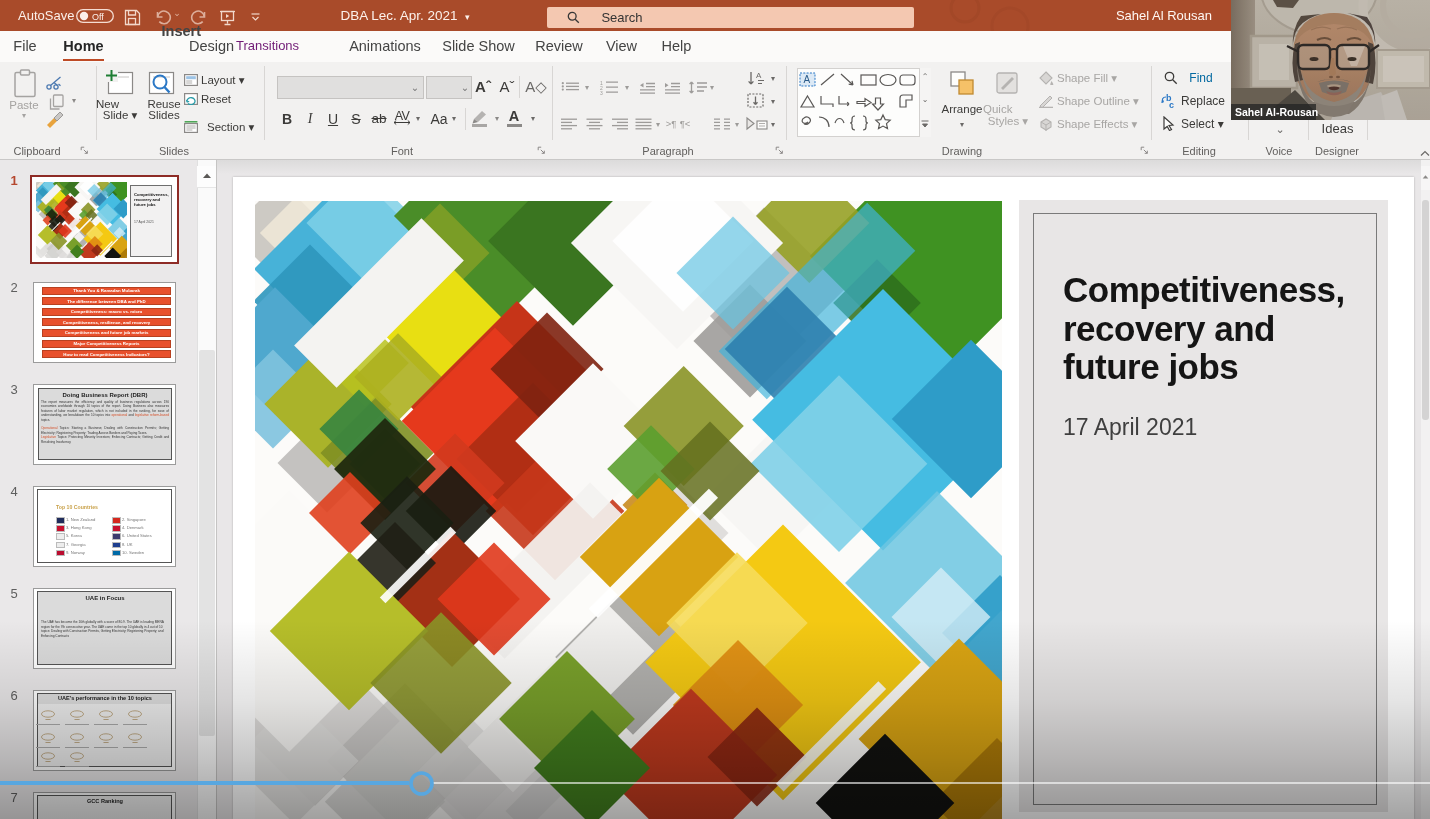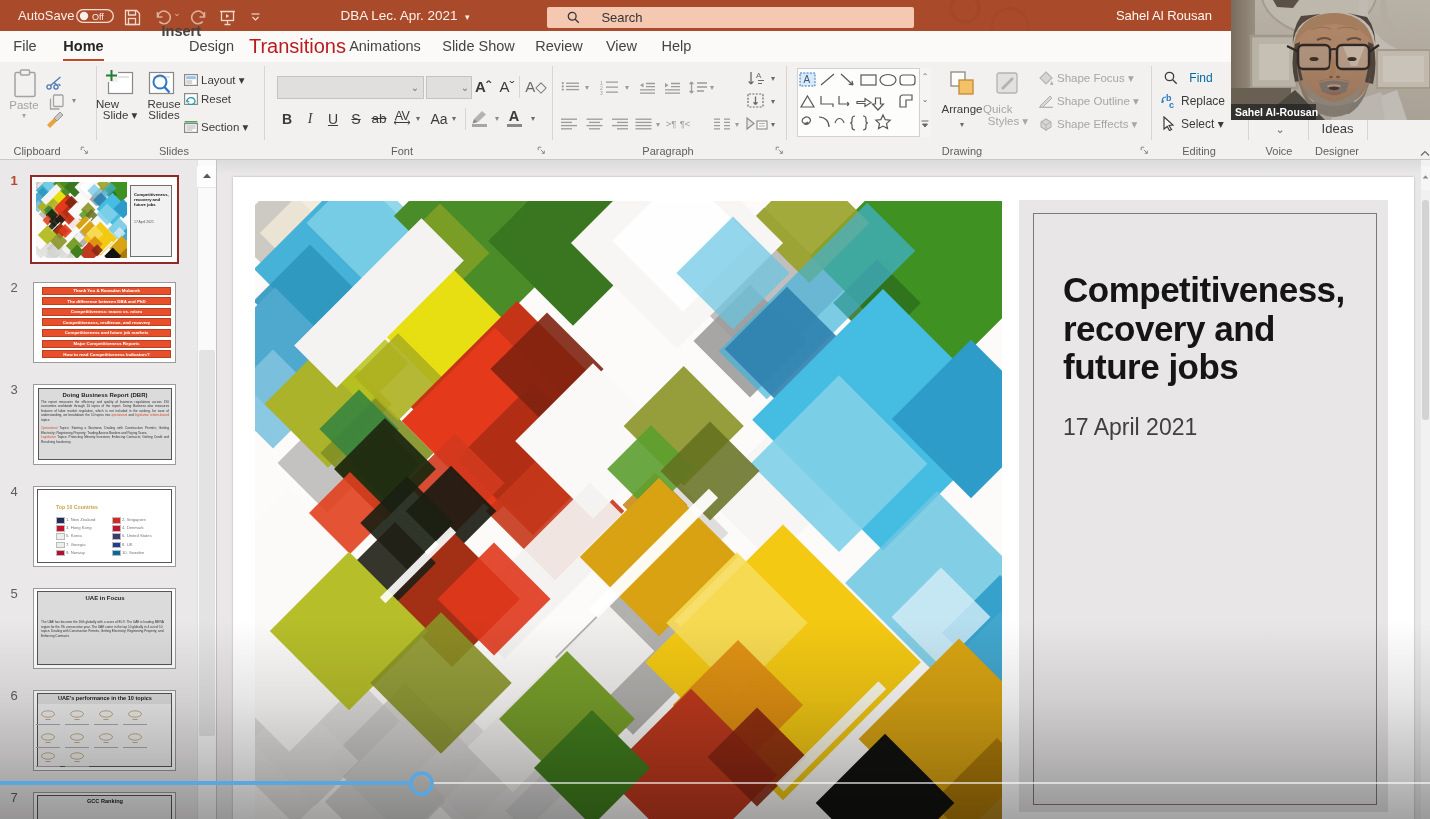--- a/index.html
+++ b/index.html
@@ -49,21 +49,21 @@
 <circle cx="5.2" cy="5.2" r="3.9"></circle>
     <path d="M8.2 8.2l3.6 3.6"></path>
   </svg>
 <div class="ab" style="left:592px;top:7px;width:60px;height:21px;font-size:13px;color:#343434;text-align:center;font-weight:normal;line-height:21px;white-space:nowrap;">Search</div>
 <div class="ab" style="left:1062px;top:0px;width:150px;height:31px;font-size:13px;color:#FFF8F4;text-align:right;font-weight:normal;line-height:31px;white-space:nowrap;">Sahel Al Rousan</div>
 <div class="ab" style="left:0px;top:31px;width:1430px;height:31px;background:#FBFAF9;"></div>
 <div class="ab" style="left:-30.0px;top:31px;width:110px;height:30px;font-size:14.5px;color:#444444;text-align:center;font-weight:normal;line-height:30px;white-space:nowrap;">File</div>
 <div class="ab" style="left:28.5px;top:31px;width:110px;height:30px;font-size:14.5px;color:#262626;text-align:center;font-weight:bold;line-height:30px;white-space:nowrap;">Home</div>
 <div class="ab" style="left:91.0px;top:16px;width:110px;height:30px;font-size:14.5px;color:#444444;text-align:right;font-weight:bold;line-height:30px;white-space:nowrap;">Insert</div>
 <div class="ab" style="left:156.5px;top:31px;width:110px;height:30px;font-size:14.5px;color:#444444;text-align:center;font-weight:normal;line-height:30px;white-space:nowrap;">Design</div>
-<div class="ab" style="left:236.0px;top:31px;width:110px;height:30px;font-size:20px;color:#b91c1c;text-align:right;font-weight:normal;line-height:30px;white-space:nowrap;">Transitions</div>
+<div class="ab" style="left:236.0px;top:31px;width:110px;height:30px;font-size:13px;color:#701a75;text-align:left;font-weight:normal;line-height:30px;white-space:nowrap;">Transitions</div>
 <div class="ab" style="left:330.0px;top:31px;width:110px;height:30px;font-size:14.5px;color:#444444;text-align:center;font-weight:normal;line-height:30px;white-space:nowrap;">Animations</div>
 <div class="ab" style="left:423.5px;top:31px;width:110px;height:30px;font-size:14.5px;color:#444444;text-align:center;font-weight:normal;line-height:30px;white-space:nowrap;">Slide Show</div>
 <div class="ab" style="left:504.0px;top:31px;width:110px;height:30px;font-size:14.5px;color:#444444;text-align:center;font-weight:normal;line-height:30px;white-space:nowrap;">Review</div>
 <div class="ab" style="left:566.5px;top:31px;width:110px;height:30px;font-size:14.5px;color:#444444;text-align:center;font-weight:normal;line-height:30px;white-space:nowrap;">View</div>
 <div class="ab" style="left:621.5px;top:31px;width:110px;height:30px;font-size:14.5px;color:#444444;text-align:center;font-weight:normal;line-height:30px;white-space:nowrap;">Help</div>
 <div class="ab" style="left:63px;top:58.5px;width:41px;height:2.5px;background:#BE4B26;"></div>
 <div class="ab" style="left:0px;top:62px;width:1430px;height:98px;background:#F2F1F0;border-bottom:1px solid #C9C8C7;box-sizing:border-box;"></div>
 <div class="sep" style="left:96px;"></div>
 <div class="sep" style="left:264px;"></div>
 <div class="sep" style="left:552px;"></div>
@@ -145,21 +145,21 @@
 <rect x="0.6" y="0.6" width="12.8" height="10.8" fill="#fff" stroke="#8B8987" stroke-width="1.2"></rect>
 <path d="M3 8.5a4 3.5 0 1 1 1 2" fill="none" stroke="#2B9CA8" stroke-width="1.3"></path>
     <path d="M2.5 7l.7 2 2-.6" fill="none" stroke="#2B9CA8" stroke-width="1.1"></path>
   </svg>
 <div class="ab" style="left:201px;top:94px;width:60px;height:11px;font-size:11.5px;color:#3C3B39;text-align:left;font-weight:normal;line-height:11px;white-space:nowrap;">Reset</div>
 <svg class="ab" style="left:184px;top:121px" width="14" height="12" viewBox="0 0 14 12">
 <rect x="0.6" y="2.6" width="12.8" height="8.8" fill="#fff" stroke="#8B8987" stroke-width="1.2"></rect>
 <path d="M0.6 0.8h12.8" stroke="#4FA758" stroke-width="1.6"></path>
     <path d="M2.4 5h9.2M2.4 7h9.2M2.4 9h6" stroke="#B0AEAC" stroke-width="1"></path>
   </svg>
-<div class="ab" style="left:201px;top:122px;width:64px;height:11px;font-size:11.5px;color:#3C3B39;text-align:left;font-weight:normal;line-height:11px;white-space:nowrap;">Section ▾</div>
+<div class="ab" style="left:207px;top:122px;width:64px;height:11px;font-size:11.5px;color:#3C3B39;text-align:left;font-weight:normal;line-height:11px;white-space:nowrap;">Section ▾</div>
 <div class="ab" style="left:277px;top:76px;width:147px;height:23px;background:#E0DFDE;border:1px solid #C5C3C1;box-sizing:border-box;"></div>
 <div class="ab" style="left:408px;top:76px;width:14px;height:23px;font-size:10px;color:#777777;text-align:center;font-weight:normal;line-height:23px;white-space:nowrap;">⌄</div>
 <div class="ab" style="left:426px;top:76px;width:46px;height:23px;background:#E0DFDE;border:1px solid #C5C3C1;box-sizing:border-box;"></div>
 <div class="ab" style="left:458px;top:76px;width:14px;height:23px;font-size:10px;color:#777777;text-align:center;font-weight:normal;line-height:23px;white-space:nowrap;">⌄</div>
 <div class="ab" style="left:472px;top:77px;width:22px;height:20px;font-size:15px;color:#3C3B39;text-align:center;font-weight:bold;line-height:20px;white-space:nowrap;font-weight:600;">Aˆ</div>
 <div class="ab" style="left:496px;top:77px;width:22px;height:20px;font-size:15px;color:#3C3B39;text-align:center;font-weight:normal;line-height:20px;white-space:nowrap;">Aˇ</div>
 <div class="ab" style="left:519px;top:76px;width:1px;height:22px;background:#D8D6D4;"></div>
 <div class="ab" style="left:524px;top:77px;width:24px;height:20px;font-size:15px;color:#6B6967;text-align:center;font-weight:normal;line-height:20px;white-space:nowrap;">A◇</div>
 <div class="ab" style="left:280px;top:110px;width:14px;height:18px;font-size:14px;color:#3C3B39;text-align:center;font-weight:bold;line-height:18px;white-space:nowrap;">B</div>
 <div class="ab" style="left:303px;top:110px;width:14px;height:18px;font-size:14px;color:#3C3B39;text-align:center;font-weight:normal;line-height:18px;white-space:nowrap;font-family:'Liberation Serif',serif;"><i>I</i></div>
@@ -297,21 +297,21 @@
 <svg class="ab" style="left:995px;top:71px" width="25" height="26" viewBox="0 0 25 26">
 <rect x="2" y="2" width="20" height="20" rx="2" fill="#E3E1DF" stroke="#B5B3B1" stroke-width="1.3"></rect>
 <path d="M6 17L17 6l2 2L8 19z" fill="#B5B3B1"></path>
   </svg>
 <div class="ab" style="left:983px;top:103px;width:50px;height:12px;font-size:11.5px;color:#A8A6A4;text-align:left;font-weight:normal;line-height:12px;white-space:nowrap;">Quick</div>
 <div class="ab" style="left:983px;top:115px;width:50px;height:12px;font-size:11.5px;color:#A8A6A4;text-align:center;font-weight:normal;line-height:12px;white-space:nowrap;">Styles ▾</div>
 <svg class="ab" style="left:1038px;top:71px" width="16" height="14" viewBox="0 0 16 14">
 <path d="M8 1l6 6-6 6-6-6z" fill="#D8D6D4" stroke="#B5B3B1" stroke-width="1.1"></path>
     <path d="M13.5 10c1 1.4 1.8 2.6 1.8 3.4a1.5 1.5 0 0 1-3 0c0-.8.6-2 1.2-3.4z" fill="#B5B3B1"></path>
   </svg>
-<div class="ab" style="left:1057px;top:72px;width:70px;height:12px;font-size:11.5px;color:#A8A6A4;text-align:left;font-weight:normal;line-height:12px;white-space:nowrap;">Shape Focus ▾</div>
+<div class="ab" style="left:1057px;top:72px;width:70px;height:12px;font-size:11.5px;color:#A8A6A4;text-align:left;font-weight:normal;line-height:12px;white-space:nowrap;">Shape Fill ▾</div>
 <svg class="ab" style="left:1038px;top:94px" width="16" height="14" viewBox="0 0 16 14">
 <path d="M2 12L12 2l2 2L4 14z" fill="#D8D6D4" stroke="#B5B3B1" stroke-width="1"></path>
     <path d="M1 13.5h14" stroke="#B5B3B1" stroke-width="1.6"></path>
   </svg>
 <div class="ab" style="left:1057px;top:95px;width:80px;height:12px;font-size:11.5px;color:#A8A6A4;text-align:left;font-weight:normal;line-height:12px;white-space:nowrap;">Shape Outline ▾</div>
 <svg class="ab" style="left:1038px;top:117px" width="16" height="14" viewBox="0 0 16 14">
 <path d="M3 5l5-3 5 3v5l-5 3-5-3z" fill="#D8D6D4" stroke="#B5B3B1" stroke-width="1.1"></path>
     <path d="M3 5l5 3 5-3M8 8v8" stroke="#B5B3B1" stroke-width="1" fill="none"></path>
   </svg>
 <div class="ab" style="left:1057px;top:118px;width:80px;height:12px;font-size:11.5px;color:#A8A6A4;text-align:left;font-weight:normal;line-height:12px;white-space:nowrap;">Shape Effects ▾</div>

